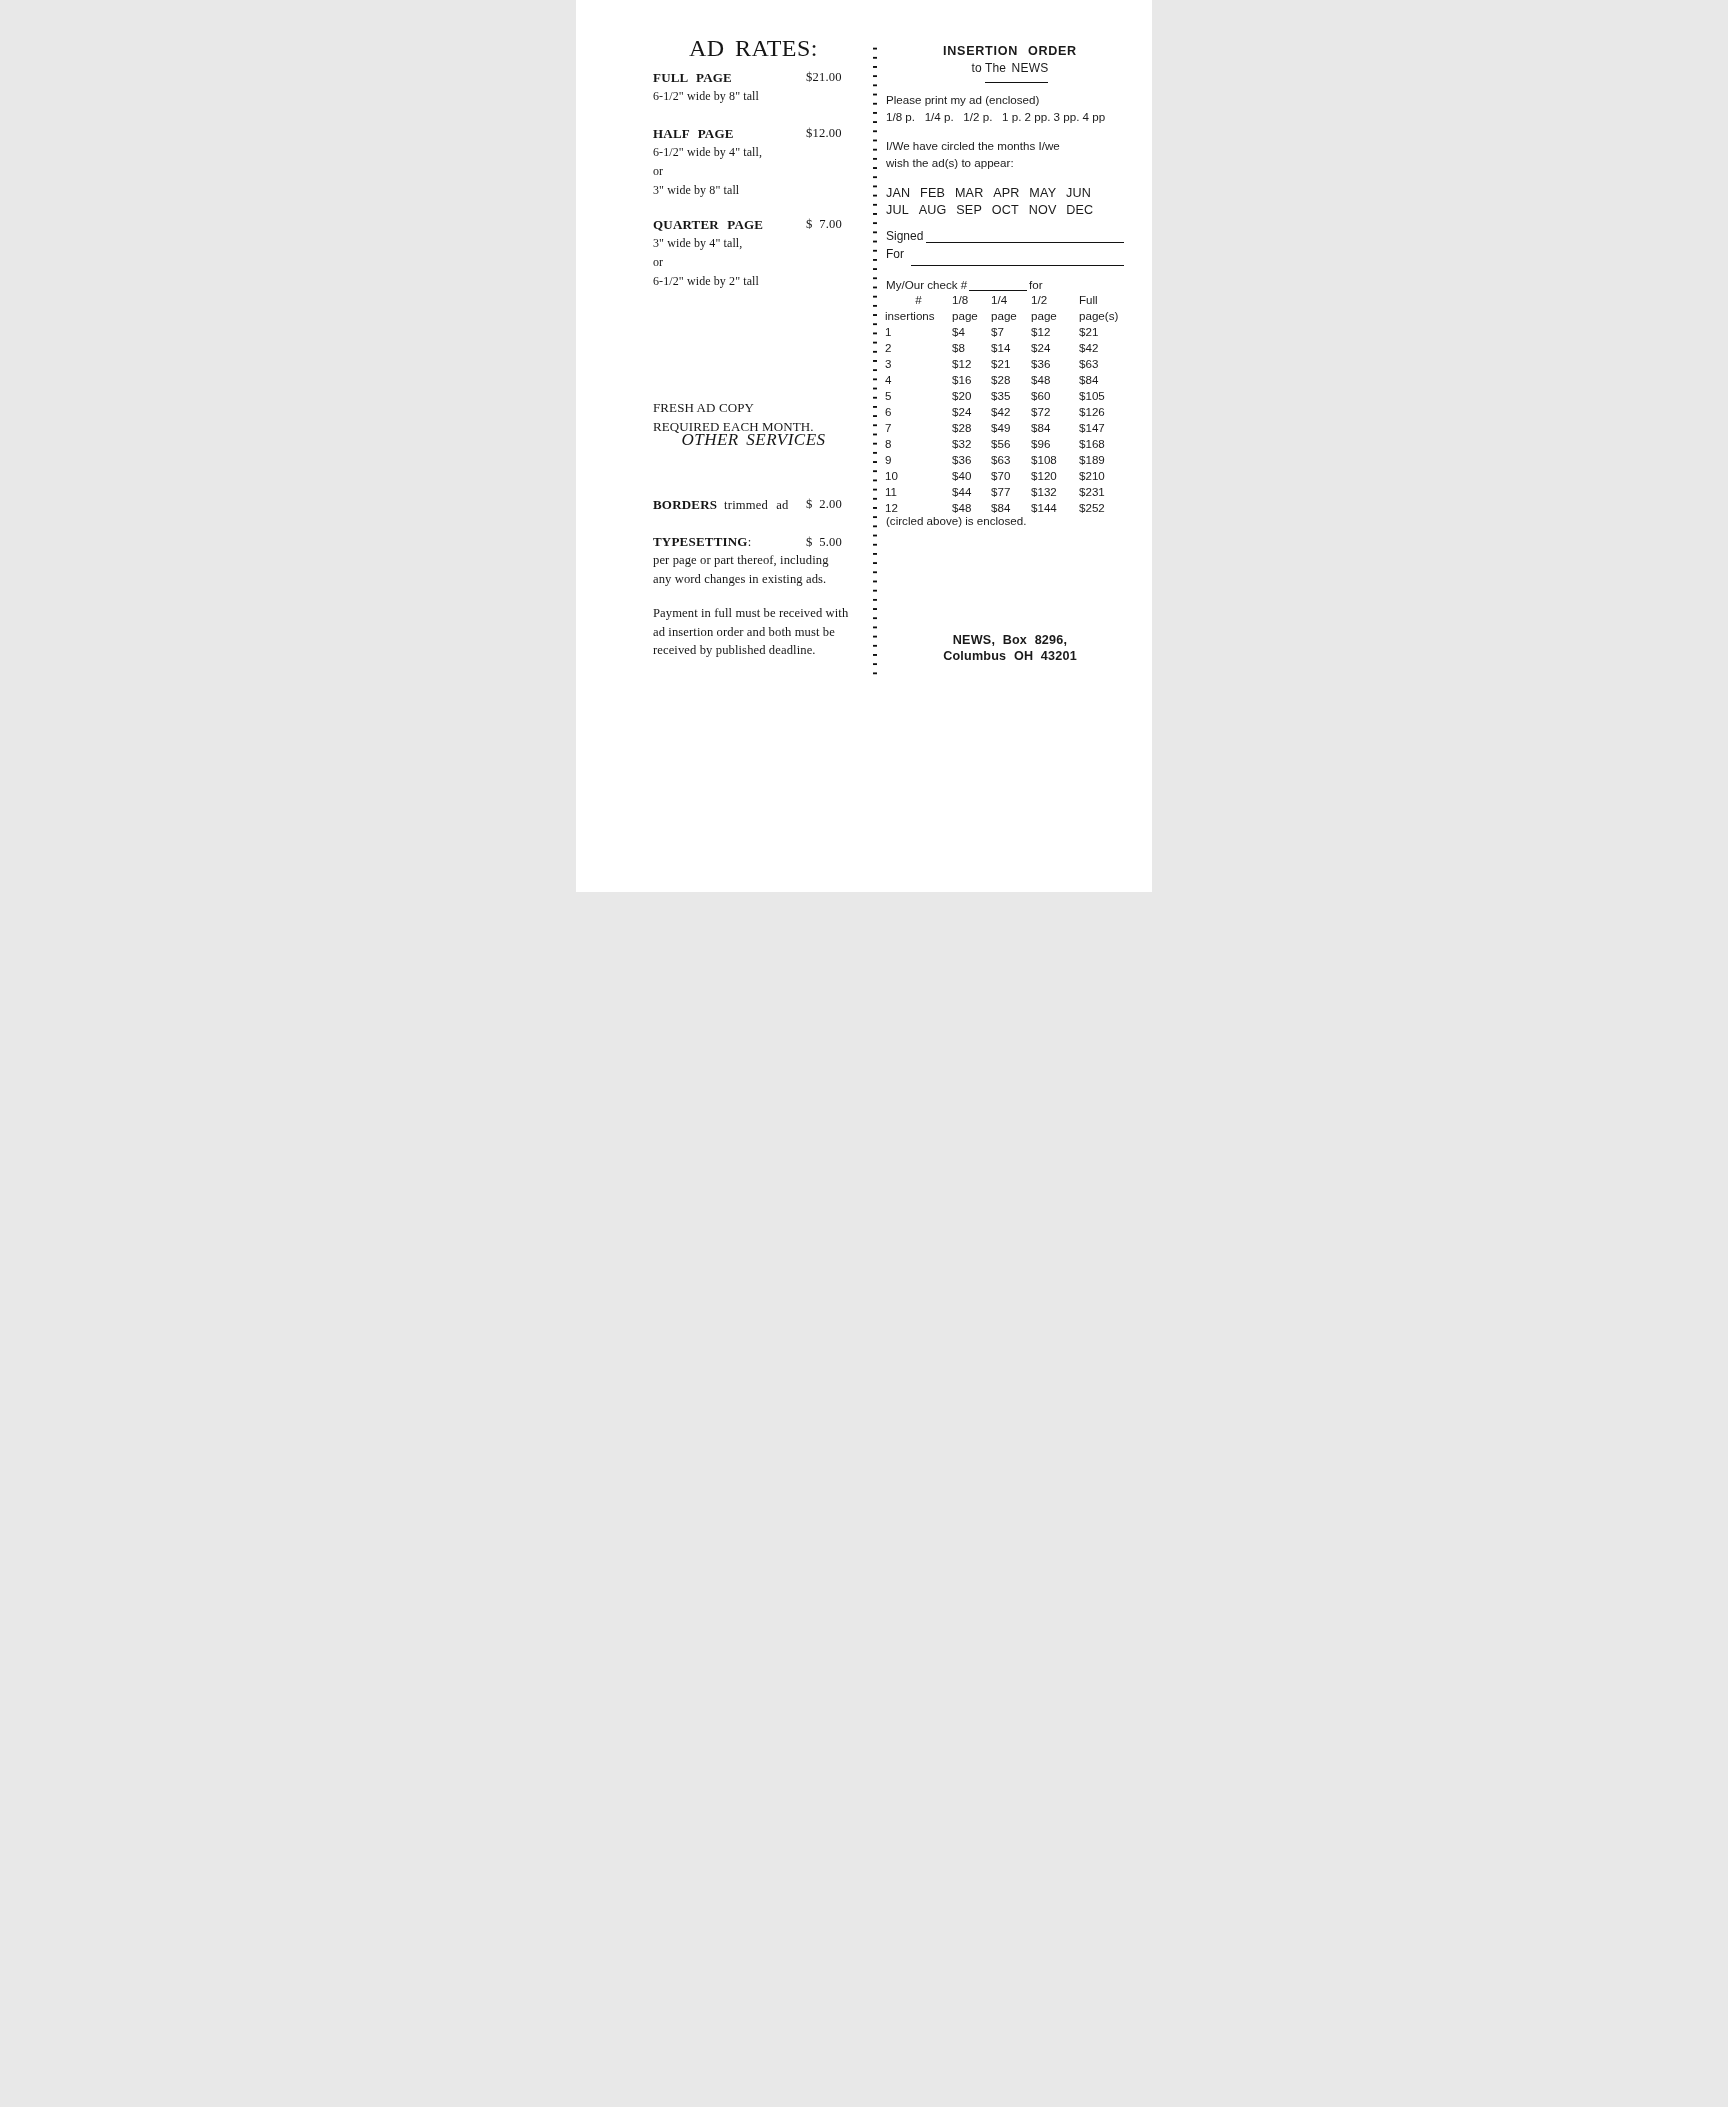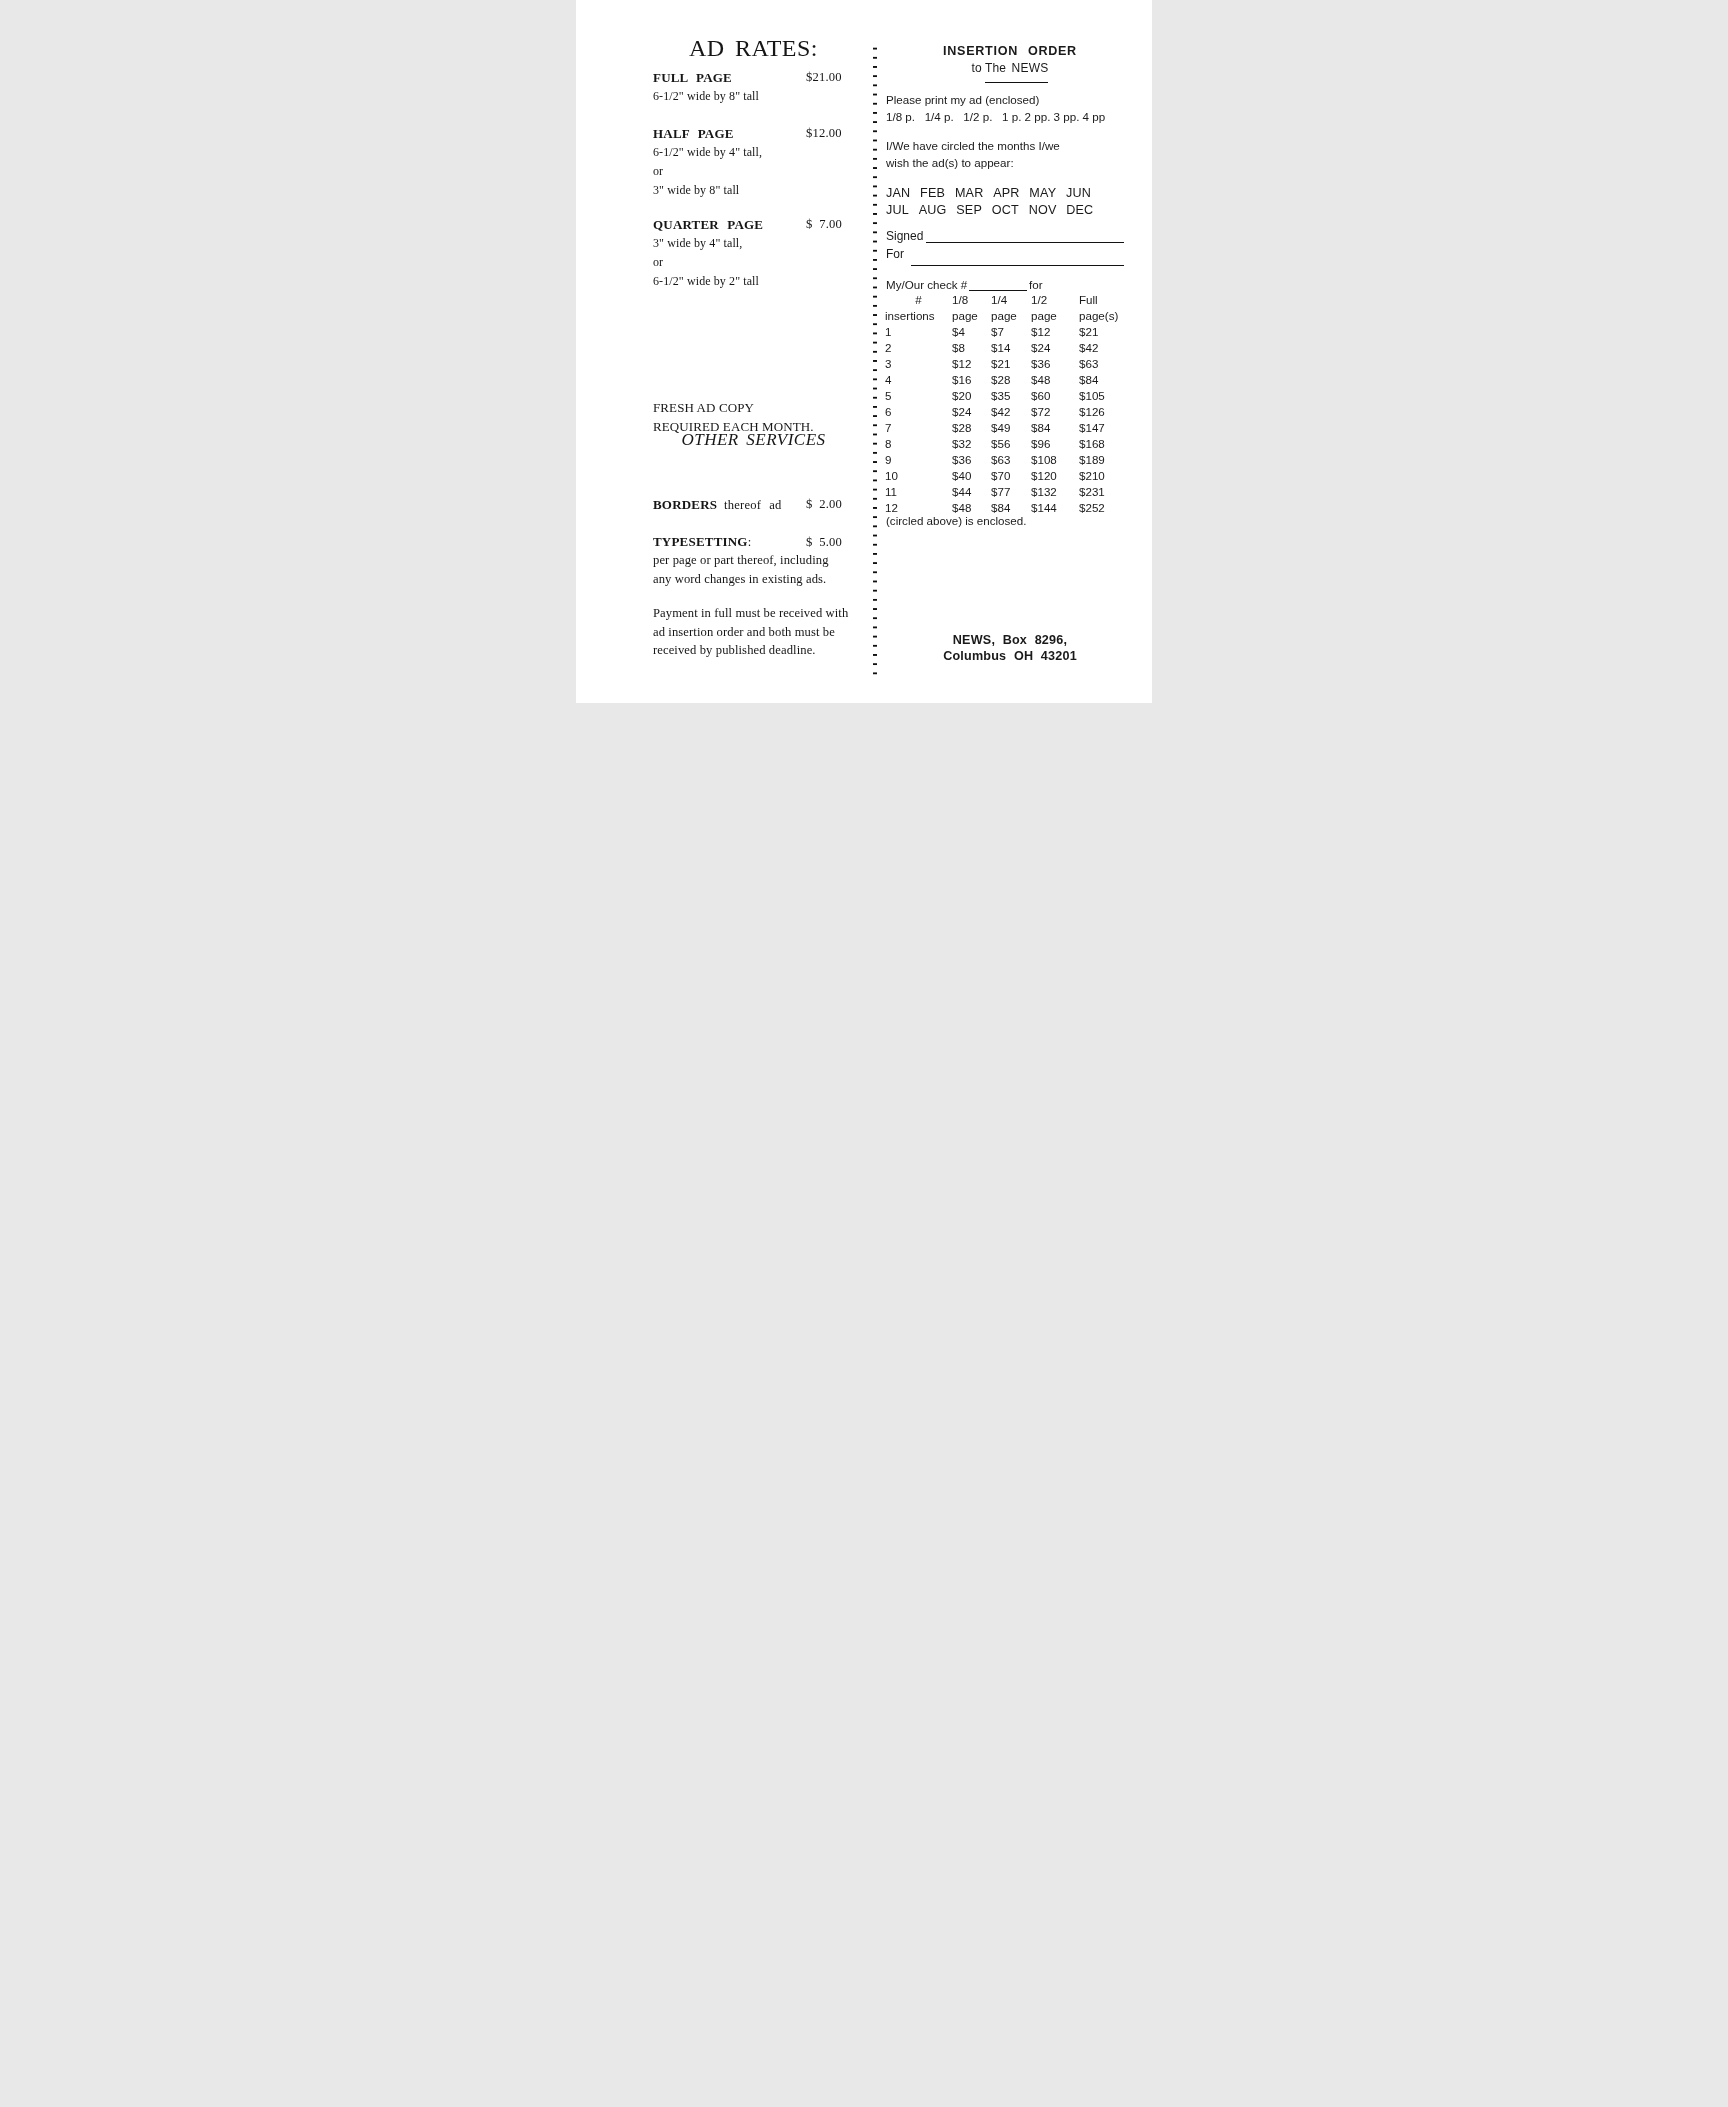--- a/index.html
+++ b/index.html
@@ -1,17 +1,17 @@
 <!DOCTYPE html>
 <html style="font-size:7.7px"><head>
 <meta charset="utf-8">
 <style>
   html,body { margin:0; padding:0; background:#e8e8e8; }
   .page {
-    position:relative; width:576px; height:703px; margin:0 auto;
+    position:relative; width:576px; height:892px; margin:0 auto;
     background:#ffffff; color:#161616; overflow:hidden;
     font-family:"Liberation Serif", serif;
   }
   
   .divider {
     position:absolute; left:296px; top:44px; width:5.8px; height:635px;
     background-image: radial-gradient(ellipse 2.2px 1.5px at 50% 50%, #101010 88%, rgba(0,0,0,0) 90%);
     background-size:5.8px 9.2px; background-repeat:repeat-y;
   }
   
@@ -94,21 +94,21 @@
 
   <div class="lblock" style="top:398px;">
     <div class="caps-line">FRESH AD COPY</div>
     <div class="caps-line">REQUIRED EACH MONTH.</div>
   </div>
 
   <div class="lblock other-services">OTHER SERVICES</div>
 
   <div class="lblock" style="top:495px;">
     <div class="rate-head" style="font-weight:normal;">
-      <span class="svc-label">BORDERS</span><span class="svc-mid">thereof ad</span>
+      <span class="svc-label">BORDERS</span><span class="svc-mid">trimmed ad</span>
       <span class="rate-price">$  2.00</span>
     </div>
   </div>
 
   <div class="lblock" style="top:533px; line-height:18.4px;">
     <div class="rate-head" style="font-weight:normal;">
       <span class="svc-label">TYPESETTING</span><span style="font-size:12.6px;">:</span>
       <span class="rate-price">$  5.00</span>
     </div>
     <div style="font-size:12.6px;">per page or part thereof, including</div>

